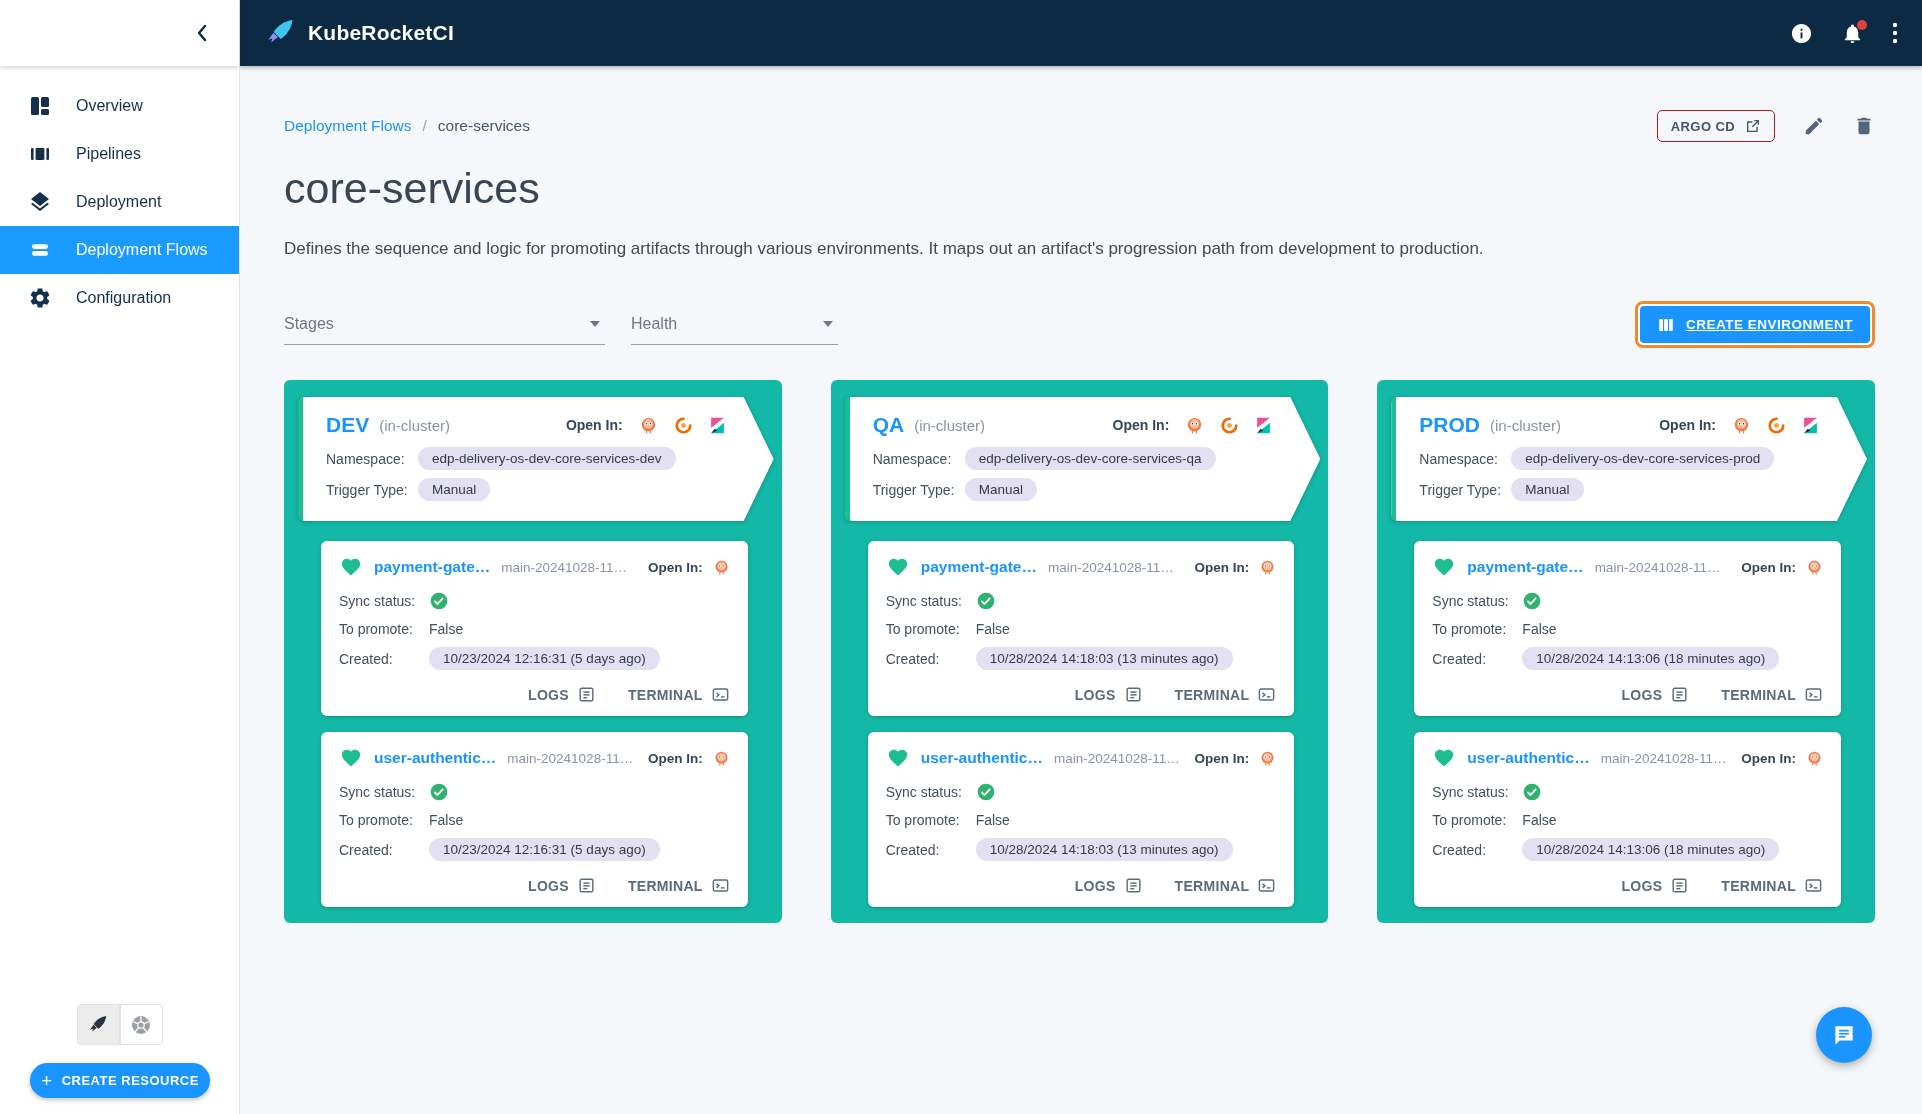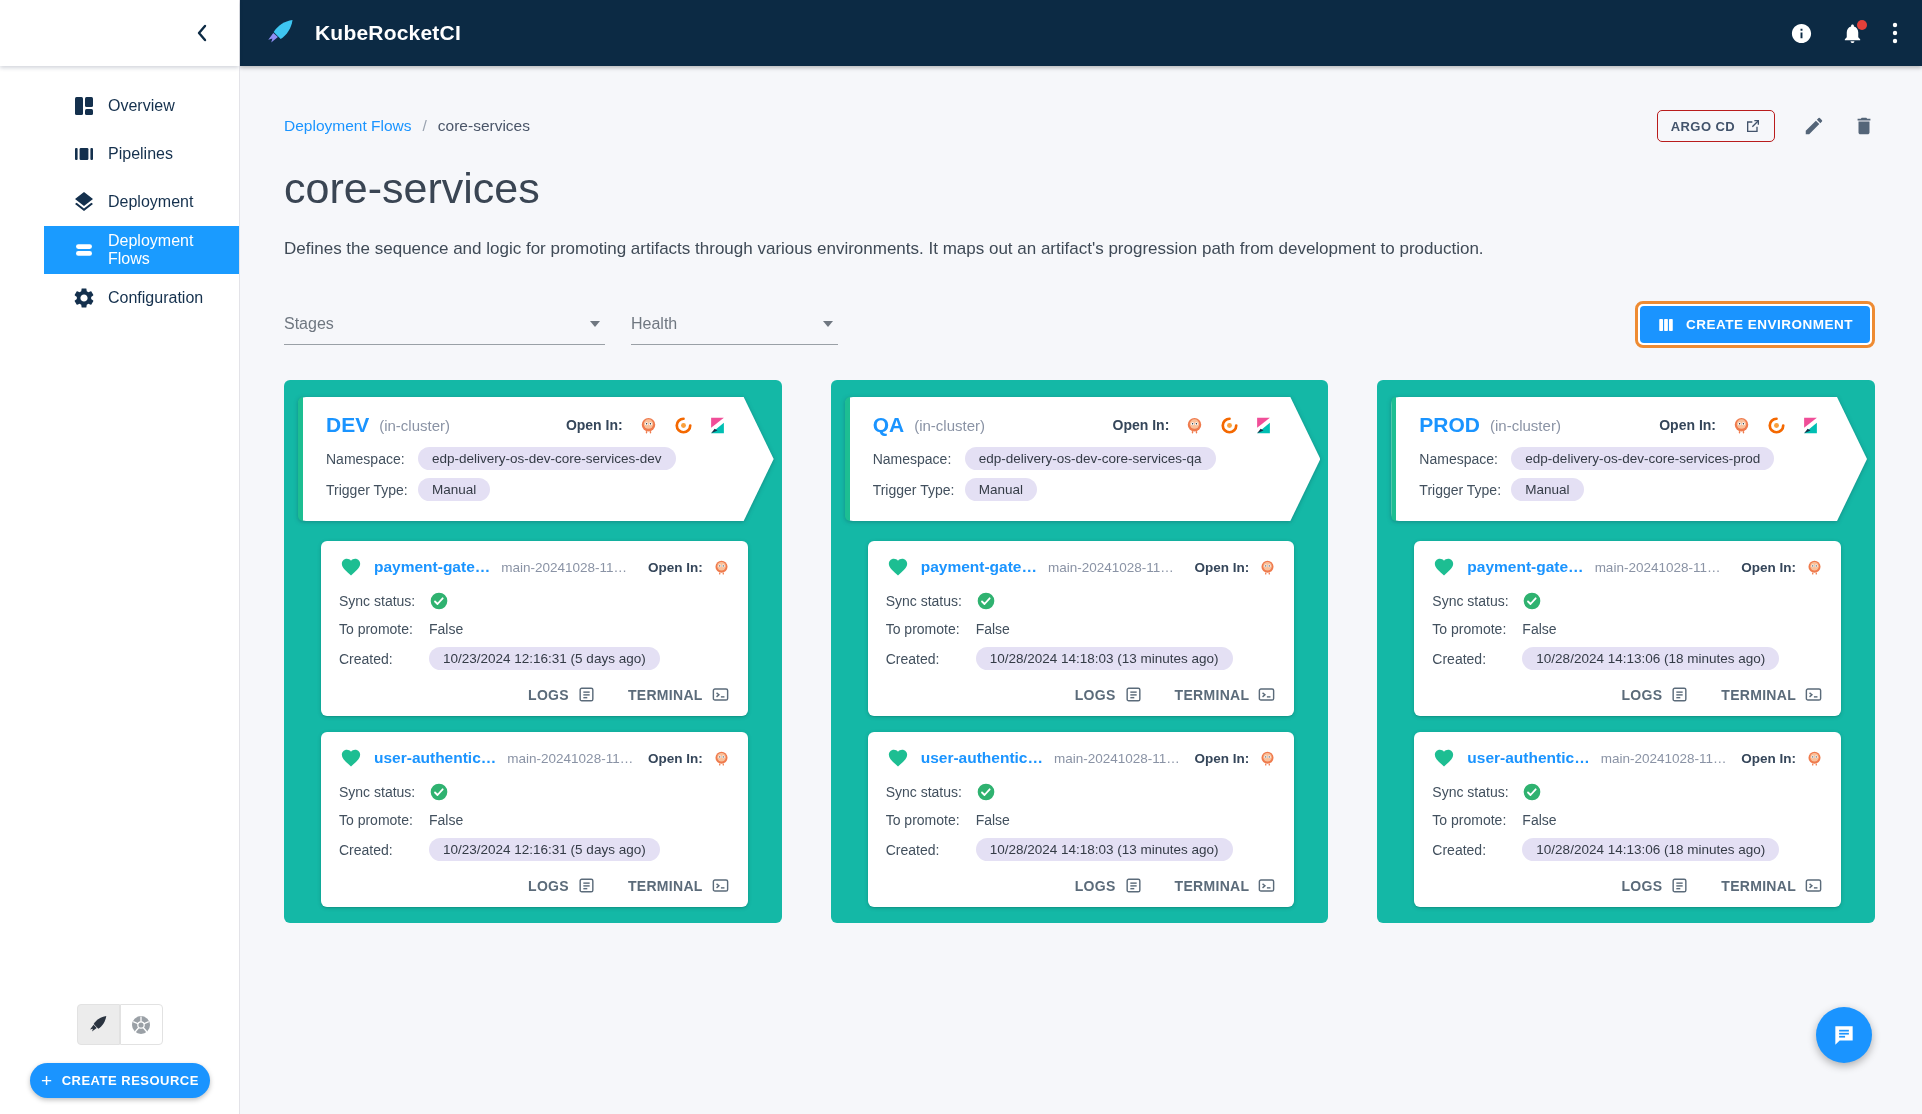--- a/index.html
+++ b/index.html
@@ -18,22 +18,22 @@
     background: #fff; border-right: 1px solid #e3e3e8;
     display: flex; flex-direction: column; z-index: 20;
   }
   .sidebar-top {
     height: 66px; flex: none; display: flex; align-items: center; justify-content: flex-end;
     padding-right: 24px; box-shadow: 0 2px 4px rgba(10,30,60,.18); position: relative; z-index: 2;
   }
   .collapse-btn { cursor: pointer; padding: 6px; }
   .nav { padding-top: 16px; flex: 1 1 auto; }
   .nav-item {
-    height: 48px; display: flex; align-items: center; gap: 12px;
-    padding-left: 28px; font-size: 16px; color: #14304d; cursor: pointer; margin-left: 44px;
+    height: 48px; display: flex; align-items: center; gap: 24px;
+    padding-left: 28px; font-size: 16px; color: #14304d; cursor: pointer;
   }
   .nav-item svg { fill: currentColor; flex: none; }
   .nav-item.active { background: #1a9bff; color: #fff; }
   .sidebar-bottom { flex: none; padding-bottom: 16px; }
   .toggle-row { display: flex; justify-content: center; margin-bottom: 18px; }
   .toggle-btn {
     width: 43px; height: 41px; display: flex; align-items: center; justify-content: center;
     border: 1px solid #e2e2e2; background: #fff; cursor: pointer;
   }
   .toggle-btn.first { border-radius: 4px 0 0 4px; background: #ececec; }
@@ -45,21 +45,21 @@
     cursor: pointer; box-shadow: 0 2px 5px rgba(0,0,0,.25);
   }
   .plus-glyph { font-size: 19px; font-weight: 400; line-height: 1; }
 
   
   .appbar {
     position: fixed; left: 240px; right: 0; top: 0; height: 66px;
     background: #0c2a44; display: flex; align-items: center; padding: 0 24px;
     z-index: 15; box-shadow: 0 2px 4px rgba(0,0,0,.25);
   }
-  .logo-wrap { display: flex; align-items: center; gap: 19px; }
+  .logo-wrap { display: flex; align-items: center; gap: 12px; }
   .app-title { color: #fff; font-size: 21px; font-weight: 700; letter-spacing: .2px; }
   .appbar-right { margin-left: auto; display: flex; align-items: center; gap: 28px; }
   .appbar-icon { cursor: pointer; position: relative; }
   .notif-dot {
     position: absolute; top: -2px; right: -3px; width: 10px; height: 10px;
     border-radius: 50%; background: #e4403a;
   }
 
   
   .main {
@@ -92,21 +92,21 @@
     position: absolute; right: 5px; width: 0; height: 0;
     border-left: 5px solid transparent; border-right: 5px solid transparent;
     border-top: 6px solid #6f7780;
   }
   .w-app { width: 321px; } .w-stage { width: 321px; } .w-health { width: 207px; }
   .filter-spacer { flex: 1 1 auto; }
   .create-env-wrap { border: 3px solid #ee8b32; border-radius: 8px; padding: 2px; background: #fff; }
   .create-env {
     border: none; background: #1a94ff; color: #fff; height: 37px; padding: 0 17px;
     display: flex; align-items: center; gap: 11px; font-family: inherit;
-    font-size: 13.5px; font-weight: 700; letter-spacing: .5px; border-radius: 4px; cursor: pointer;
+    font-size: 13.5px; font-weight: 700; letter-spacing: .5px; border-radius: 4px; cursor: pointer; text-decoration: underline;
   }
 
   
   .env-row { display: flex; gap: 49px; }
   .env-column { width: 498px; background: #14b8a6; border-radius: 6px; padding: 17px 0 16px; }
   .env-header-wrap { margin: 0 8px 0 14px; filter: drop-shadow(0 1px 2px rgba(20,30,50,.28)); }
   .env-header {
     background: #fff; border-radius: 8px; position: relative; min-height: 106px;
     clip-path: polygon(0 0, calc(100% - 30px) 0, 100% 50%, calc(100% - 30px) 100%, 0 100%);
     padding: 16px 48px 12px 28px;

